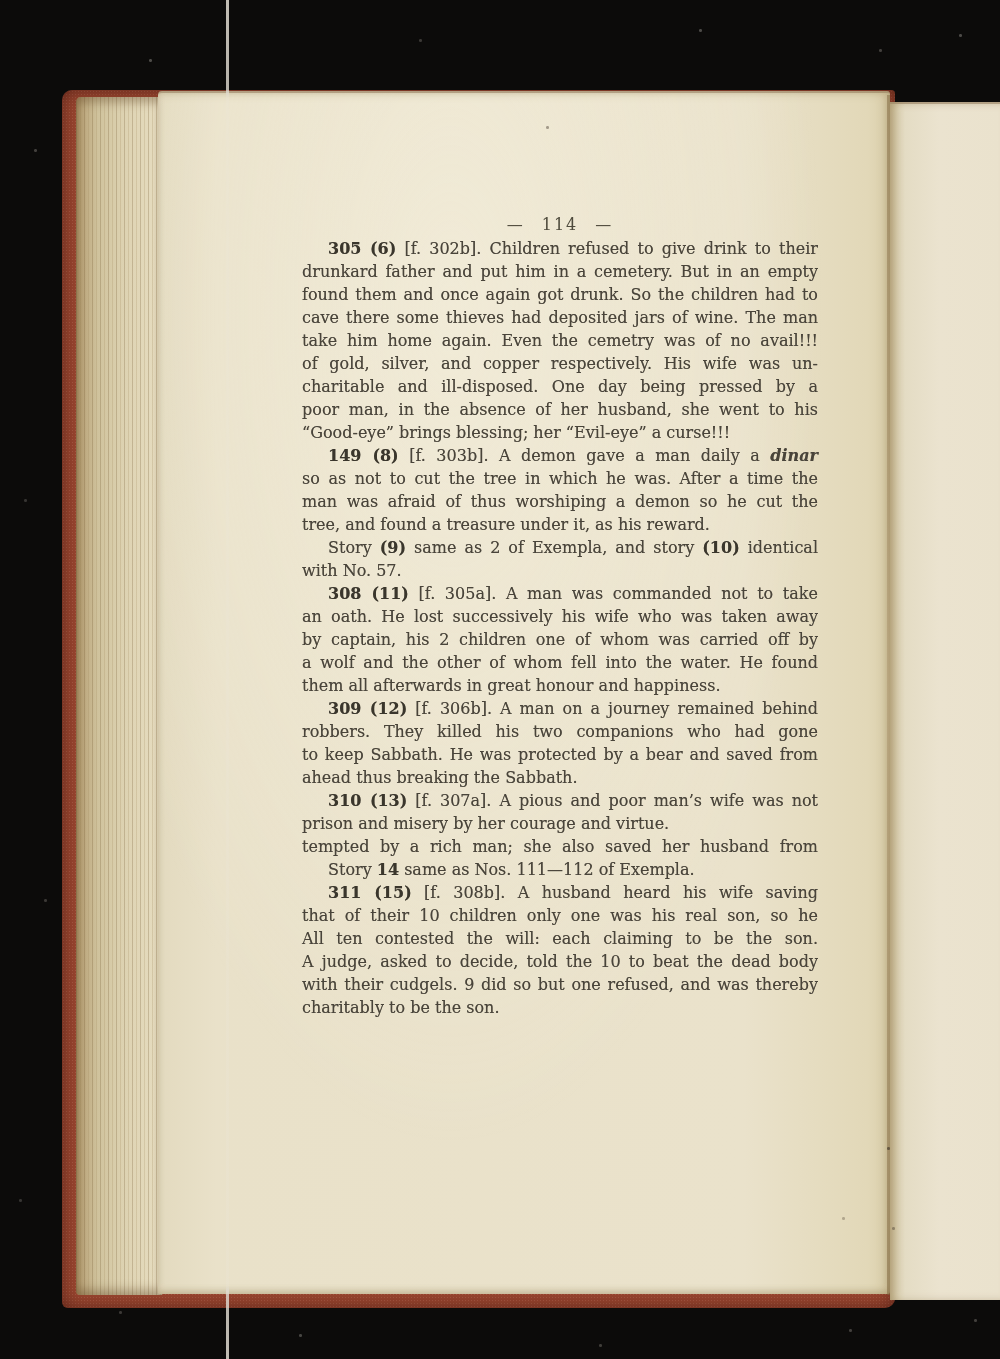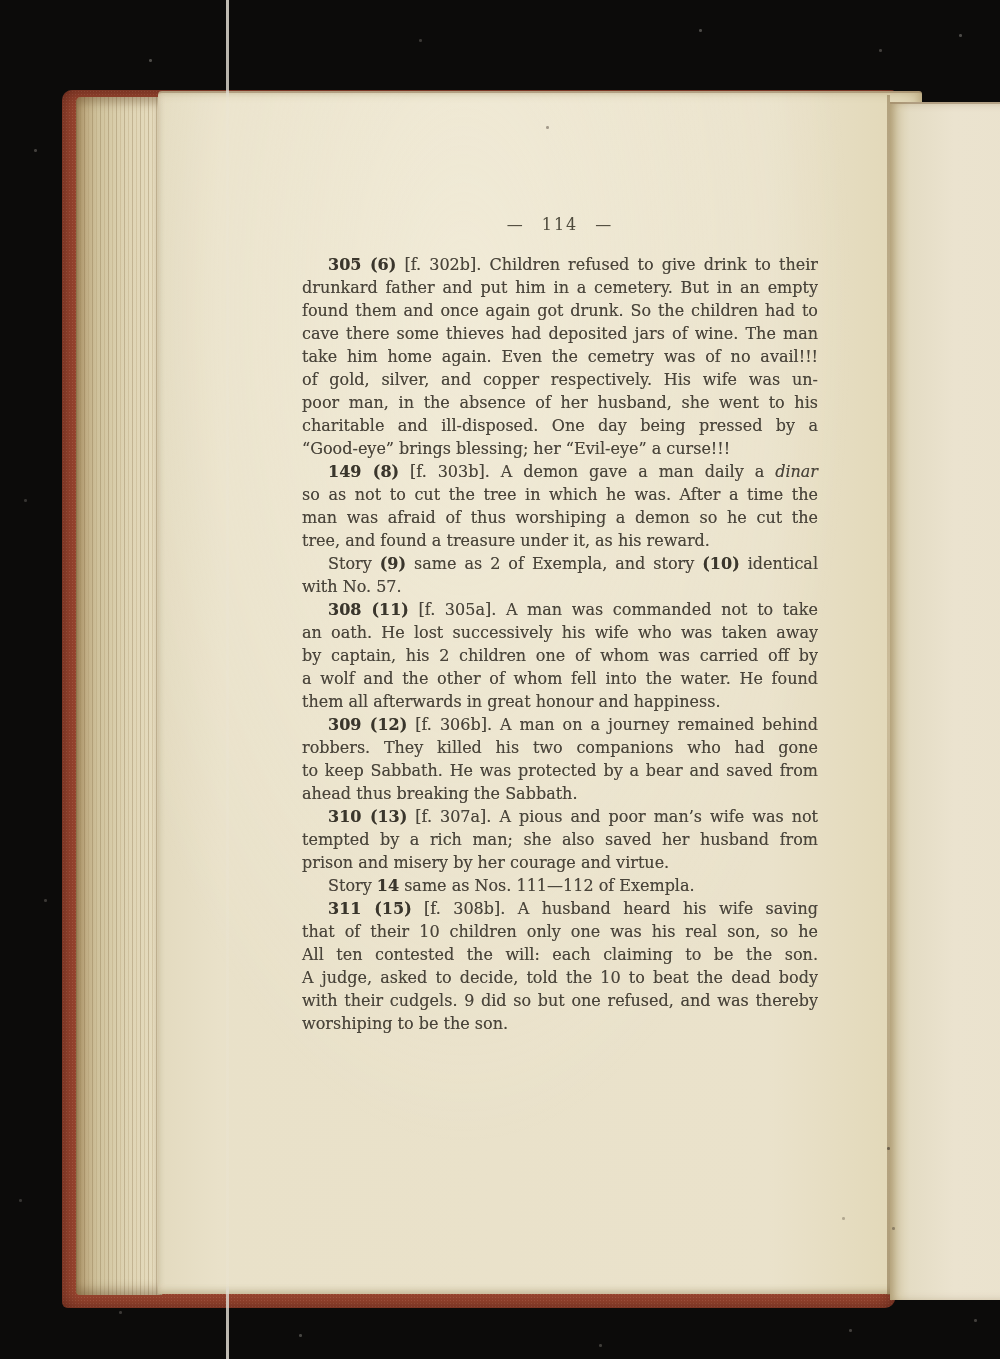--- a/index.html
+++ b/index.html
@@ -19,21 +19,21 @@
          background-image:radial-gradient(rgba(255,215,190,.14) 1px,transparent 1px);
          background-size:3px 3px;
          box-shadow:inset 0 0 18px rgba(40,10,5,.55);}
   .page-edges{position:absolute;left:76px;top:97px;width:86px;height:1198px;
          border-radius:5px 0 0 4px;
          background:
            repeating-linear-gradient(90deg, rgba(120,95,55,.28) 0 1px, rgba(255,255,255,0) 1px 4px,
              rgba(160,135,90,.22) 4px 5px, rgba(255,255,255,0) 5px 8px),
            linear-gradient(90deg,#b39a6e 0%,#cfc29c 25%,#ddd2b1 55%,#e4dabc 85%,#e6dcc0 100%);
          box-shadow:inset 0 6px 8px rgba(90,60,30,.35), inset 0 -6px 8px rgba(90,60,30,.35);}
-  .page{position:absolute;border-top:2px solid rgba(110,80,45,.45);padding-left:32px;}
+  .page{position:absolute;border-top:2px solid rgba(110,80,45,.45);}
   .page.main{left:158px;top:91px;width:732px;height:1201px;
          background:
            radial-gradient(ellipse at 40% 18%, rgba(255,252,240,.35), rgba(255,255,255,0) 60%),
            linear-gradient(90deg,#e3dabf 0%,#e9e1c9 8%,#eae2cb 80%,#e2d8b8 97%,#d9cda9 100%),
            #e8dfc6;
          border-radius:4px 3px 2px 2px;
          box-shadow:inset -4px 0 10px rgba(150,125,80,.35), inset 0 -3px 6px rgba(140,115,70,.25);}
   .page.right{left:890px;top:102px;width:110px;height:1196px;
          background:linear-gradient(90deg,#d5c9a5 0%,#e4dcc4 14%,#ebe3cf 45%,#eae2cd 100%);
          box-shadow:inset 6px 0 9px -2px rgba(130,105,60,.45);}
@@ -42,74 +42,74 @@
   .thread{position:absolute;left:226px;top:0;width:3px;height:1359px;z-index:9;
          background:linear-gradient(180deg,
            rgba(225,220,210,.85) 0%, rgba(225,220,210,.8) 6.8%,
            rgba(235,230,218,.22) 7.2%, rgba(235,230,218,.22) 94.6%,
            rgba(225,220,210,.8) 95%, rgba(225,220,210,.85) 100%);}
   .ink-specks{position:absolute;left:0;top:0;width:1px;height:1px;border-radius:50%;z-index:8;
          box-shadow:547px 127px 0 1px rgba(70,60,48,.45),888px 1148px 0 1px rgba(60,50,40,.6),
                     893px 1228px 0 1px rgba(60,50,40,.4),843px 1218px 0 1px rgba(80,70,55,.35);}
   .page-number{position:absolute;left:144px;top:122px;width:516px;
          text-align:center;font-size:16px;color:#4e4a3c;word-spacing:10px;letter-spacing:2px;}
-  .text-block{position:absolute;left:144px;top:160px;width:516px;
+  .text-block{position:absolute;left:144px;top:144px;width:516px;
          font-size:16px;line-height:23px;color:#49443a;
          text-shadow:0 0 .4px rgba(73,68,58,.55);}
   .line{text-align:justify;text-align-last:justify;white-space:nowrap;}
   .line.indent{padding-left:26px;}
   .line.last{text-align-last:left;}
   .b{font-weight:bold;color:#3a362c;}
-  .i{font-style:italic;}
+  .i{font-style:italic;font-weight:bold;}
 </style>
 </head>
 <body>
 
 <div class="scene">
   <div class="dust"></div>
   <div class="cover"></div>
   <div class="page-edges"></div>
 
   <div class="page main">
     <div class="page-number">— 114 —</div>
     <div class="text-block">
         <div class="line indent"><span class="b">305 (6)</span><span> [f. 302b].  Children refused to give drink to their</span></div>
         <div class="line"><span>drunkard father and put him in a cemetery.  But in an empty</span></div>
         <div class="line"><span>found them and once again got drunk.  So the children had to</span></div>
         <div class="line"><span>cave there some thieves had deposited jars of wine.  The man</span></div>
         <div class="line"><span>take him home again.  Even the cemetry was of no avail!!!</span></div>
         <div class="line"><span>of gold, silver, and copper respectively.  His wife was un-</span></div>
+        <div class="line"><span>charitable and ill-disposed.  One day being pressed by a</span></div>
         <div class="line"><span>poor man, in the absence of her husband, she went to his</span></div>
-        <div class="line"><span>charitable and ill-disposed.  One day being pressed by a</span></div>
         <div class="line last"><span>“Good-eye” brings blessing; her “Evil-eye” a curse!!!</span></div>
         <div class="line indent"><span class="b">149 (8)</span><span> [f. 303b].  A demon gave a man daily a </span><span class="i">dinar</span></div>
         <div class="line"><span>so as not to cut the tree in which he was.  After a time the</span></div>
         <div class="line"><span>man was afraid of thus worshiping a demon so he cut the</span></div>
         <div class="line last"><span>tree, and found a treasure under it, as his reward.</span></div>
         <div class="line indent"><span>Story </span><span class="b">(9)</span><span> same as 2 of Exempla, and story </span><span class="b">(10)</span><span> identical</span></div>
         <div class="line last"><span>with No. 57.</span></div>
         <div class="line indent"><span class="b">308 (11)</span><span> [f. 305a].  A man was commanded not to take</span></div>
         <div class="line"><span>an oath.  He lost successively his wife who was taken away</span></div>
         <div class="line"><span>by captain, his 2 children one of whom was carried off by</span></div>
         <div class="line"><span>a wolf and the other of whom fell into the water.  He found</span></div>
         <div class="line last"><span>them all afterwards in great honour and happiness.</span></div>
         <div class="line indent"><span class="b">309 (12)</span><span> [f. 306b].  A man on a journey remained behind</span></div>
         <div class="line"><span>robbers.  They killed his two companions who had gone</span></div>
         <div class="line"><span>to keep Sabbath.  He was protected by a bear and saved from</span></div>
         <div class="line last"><span>ahead thus breaking the Sabbath.</span></div>
         <div class="line indent"><span class="b">310 (13)</span><span> [f. 307a].  A pious and poor man’s wife was not</span></div>
+        <div class="line last"><span>prison and misery by her courage and virtue.</span></div>
         <div class="line"><span>tempted by a rich man; she also saved her husband from</span></div>
-        <div class="line last"><span>prison and misery by her courage and virtue.</span></div>
         <div class="line indent last"><span>Story </span><span class="b">14</span><span> same as Nos. 111—112 of Exempla.</span></div>
         <div class="line indent"><span class="b">311 (15)</span><span> [f. 308b].  A husband heard his wife saving</span></div>
         <div class="line"><span>that of their 10 children only one was his real son, so he</span></div>
         <div class="line"><span>All ten contested the will: each claiming to be the son.</span></div>
         <div class="line"><span>A judge, asked to decide, told the 10 to beat the dead body</span></div>
         <div class="line"><span>with their cudgels. 9 did so but one refused, and was thereby</span></div>
-        <div class="line last"><span>worshiping to be the son.</span></div>
+        <div class="line last"><span>charitably to be the son.</span></div>
       </div>
   </div>
 
   <div class="page right"></div>
   <div class="gutter-line"></div>
   <div class="ink-specks"></div>
   <div class="thread"></div>
 </div>
 
 </body></html>

